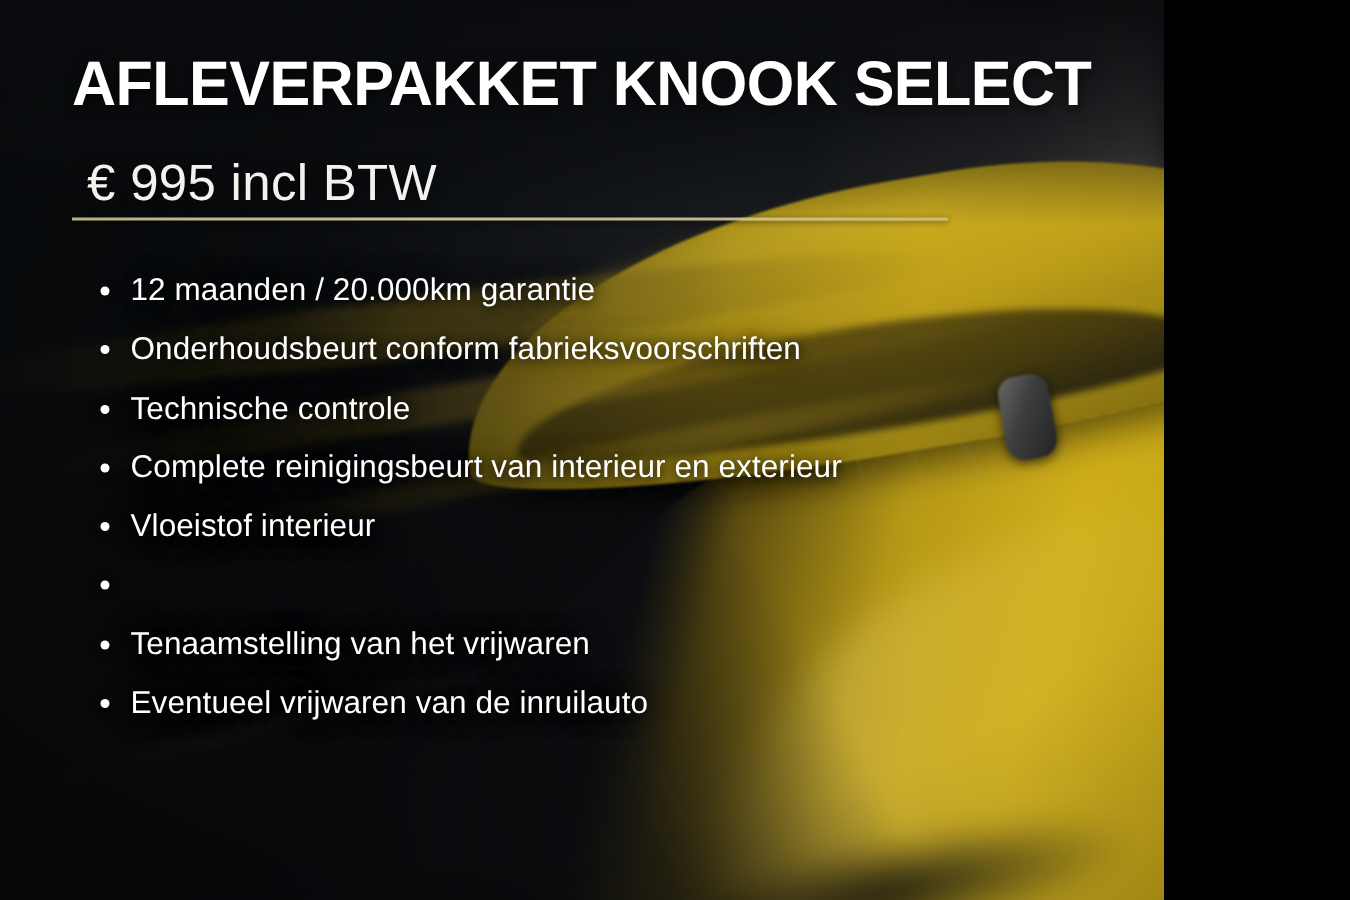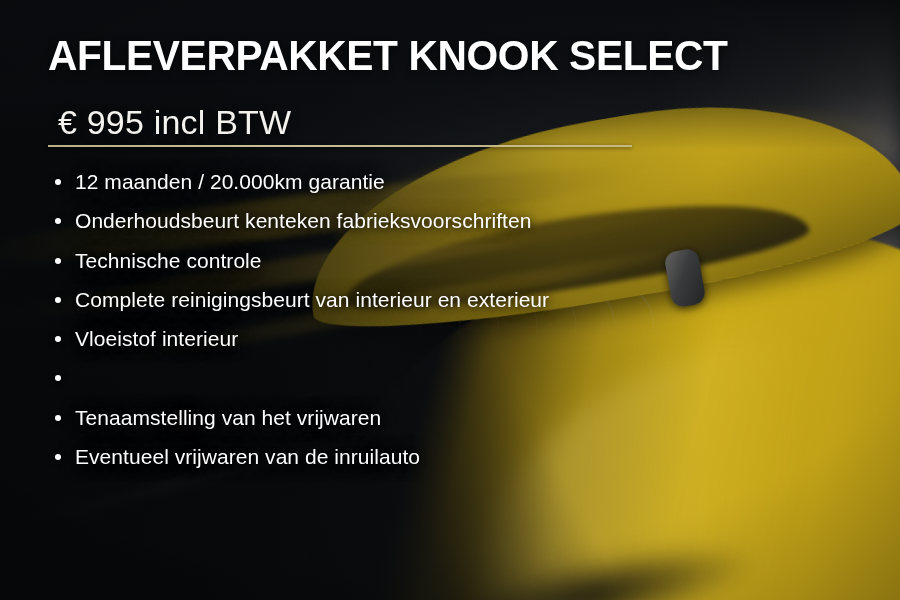--- a/index.html
+++ b/index.html
@@ -7,21 +7,21 @@
     margin: 0;
     padding: 0;
     background: #000;
   }
   body {
     font-family: "Liberation Sans", sans-serif;
   }
 
   #slide {
     position: relative;
-    width: 900px;
+    width: 776px;
     height: 600px;
     overflow: hidden;
     background: #b91c1c;
   }
 
   
   .bg-layer {
     position: absolute;
     inset: 0;
     overflow: hidden;
@@ -326,21 +326,21 @@
     height: 2px;
     background: linear-gradient(90deg, #cbbE8f 0%, #d8cda4 40%, #c9bb88 100%);
     opacity: 0.92;
     box-shadow: 0 1px 4px rgba(0,0,0,0.6);
   }
 
   .bullets {
     position: absolute;
     left: 48px;
     top: 166px;
-    margin: 4px;
+    margin: 16px;
     padding: 0;
     list-style: none;
   }
   .bullets li {
     position: relative;
     height: 39.3px;
     padding-left: 23px;
     color: #ffffff;
     font-family: "Liberation Sans", sans-serif;
     font-size: 21px;
@@ -406,21 +406,21 @@
   <div class="content">
 
     <h1 class="title">AFLEVERPAKKET KNOOK SELECT</h1>
 
     <div class="price">€ 995 incl BTW</div>
 
     <div class="divider"></div>
 
     <ul class="bullets" id="bullet-list">
         <li><span class="dot"></span><span>12 maanden / 20.000km garantie</span></li>
-        <li><span class="dot"></span><span>Onderhoudsbeurt kenteken fabrieksvoorschriften</span></li>
+        <li><span class="dot"></span><span>Onderhoudsbeurt conform fabrieksvoorschriften</span></li>
         <li><span class="dot"></span><span>Technische controle</span></li>
         <li><span class="dot"></span><span>Complete reinigingsbeurt van interieur en exterieur</span></li>
         <li><span class="dot"></span><span>Vloeistof interieur</span></li>
         <li><span class="dot"></span></li>
         <li><span class="dot"></span><span>Tenaamstelling van het vrijwaren</span></li>
         <li><span class="dot"></span><span>Eventueel vrijwaren van de inruilauto</span></li>
       </ul>
 
   </div>
 </div>

